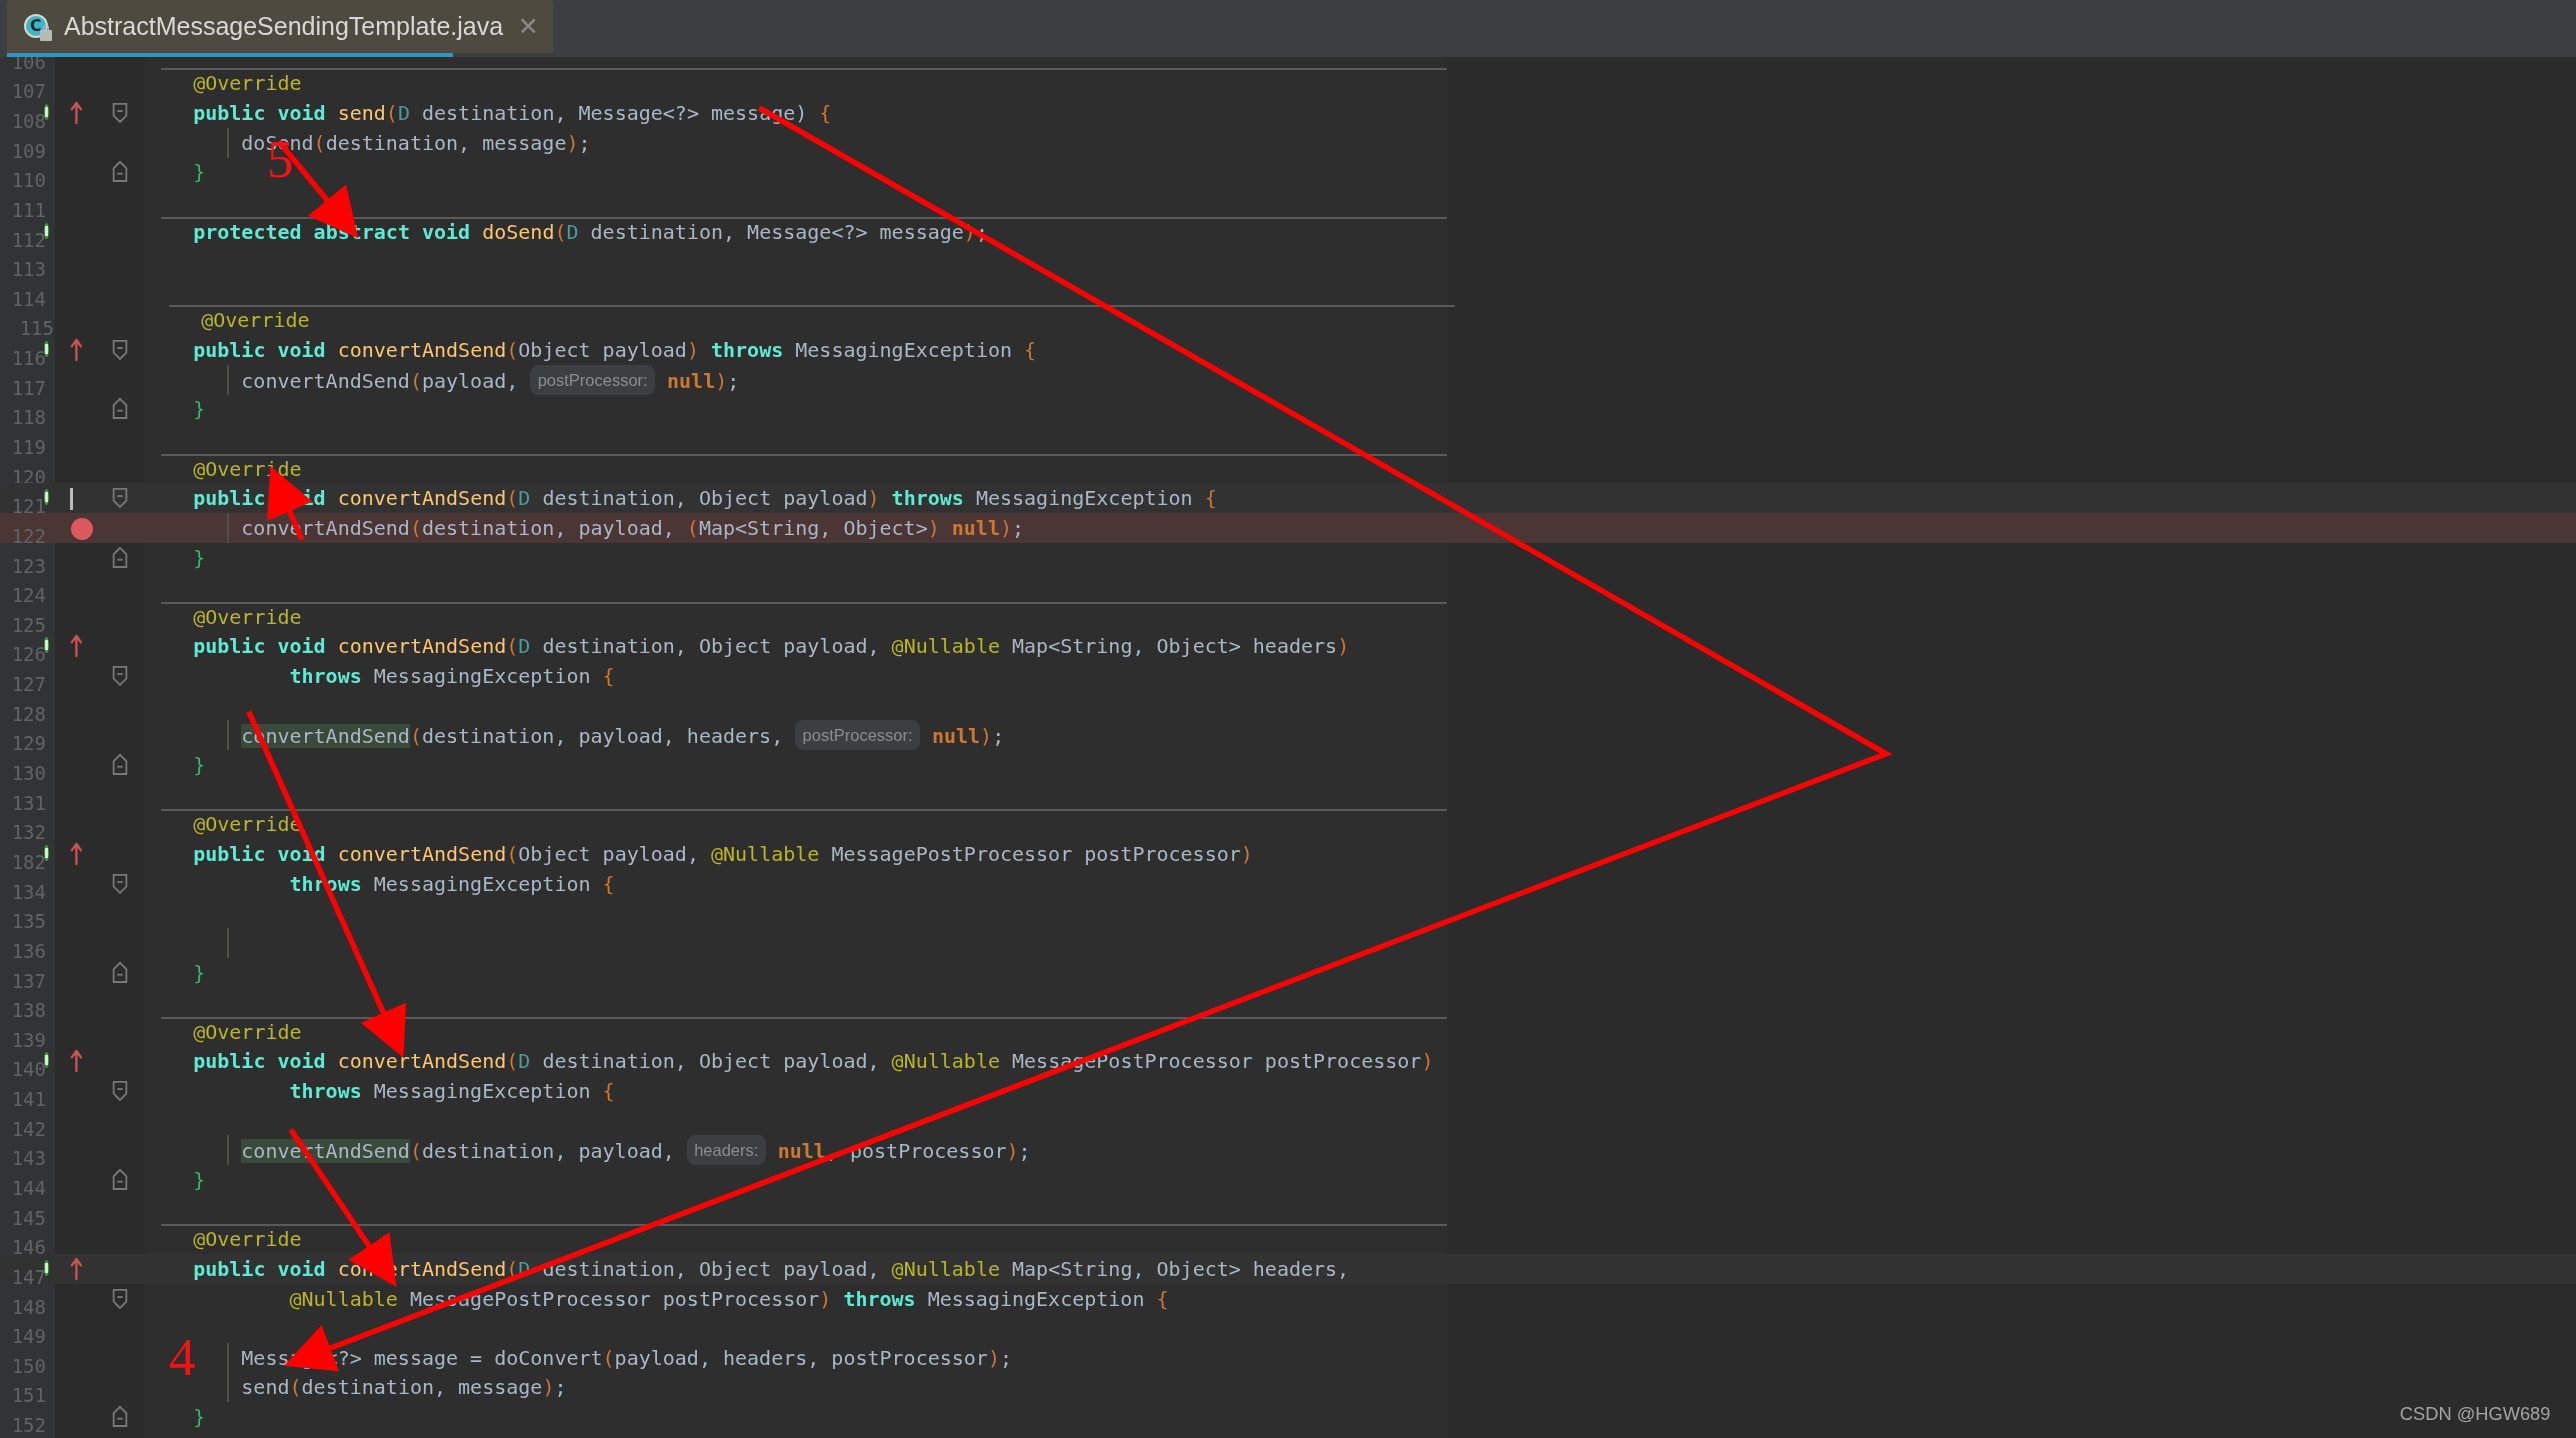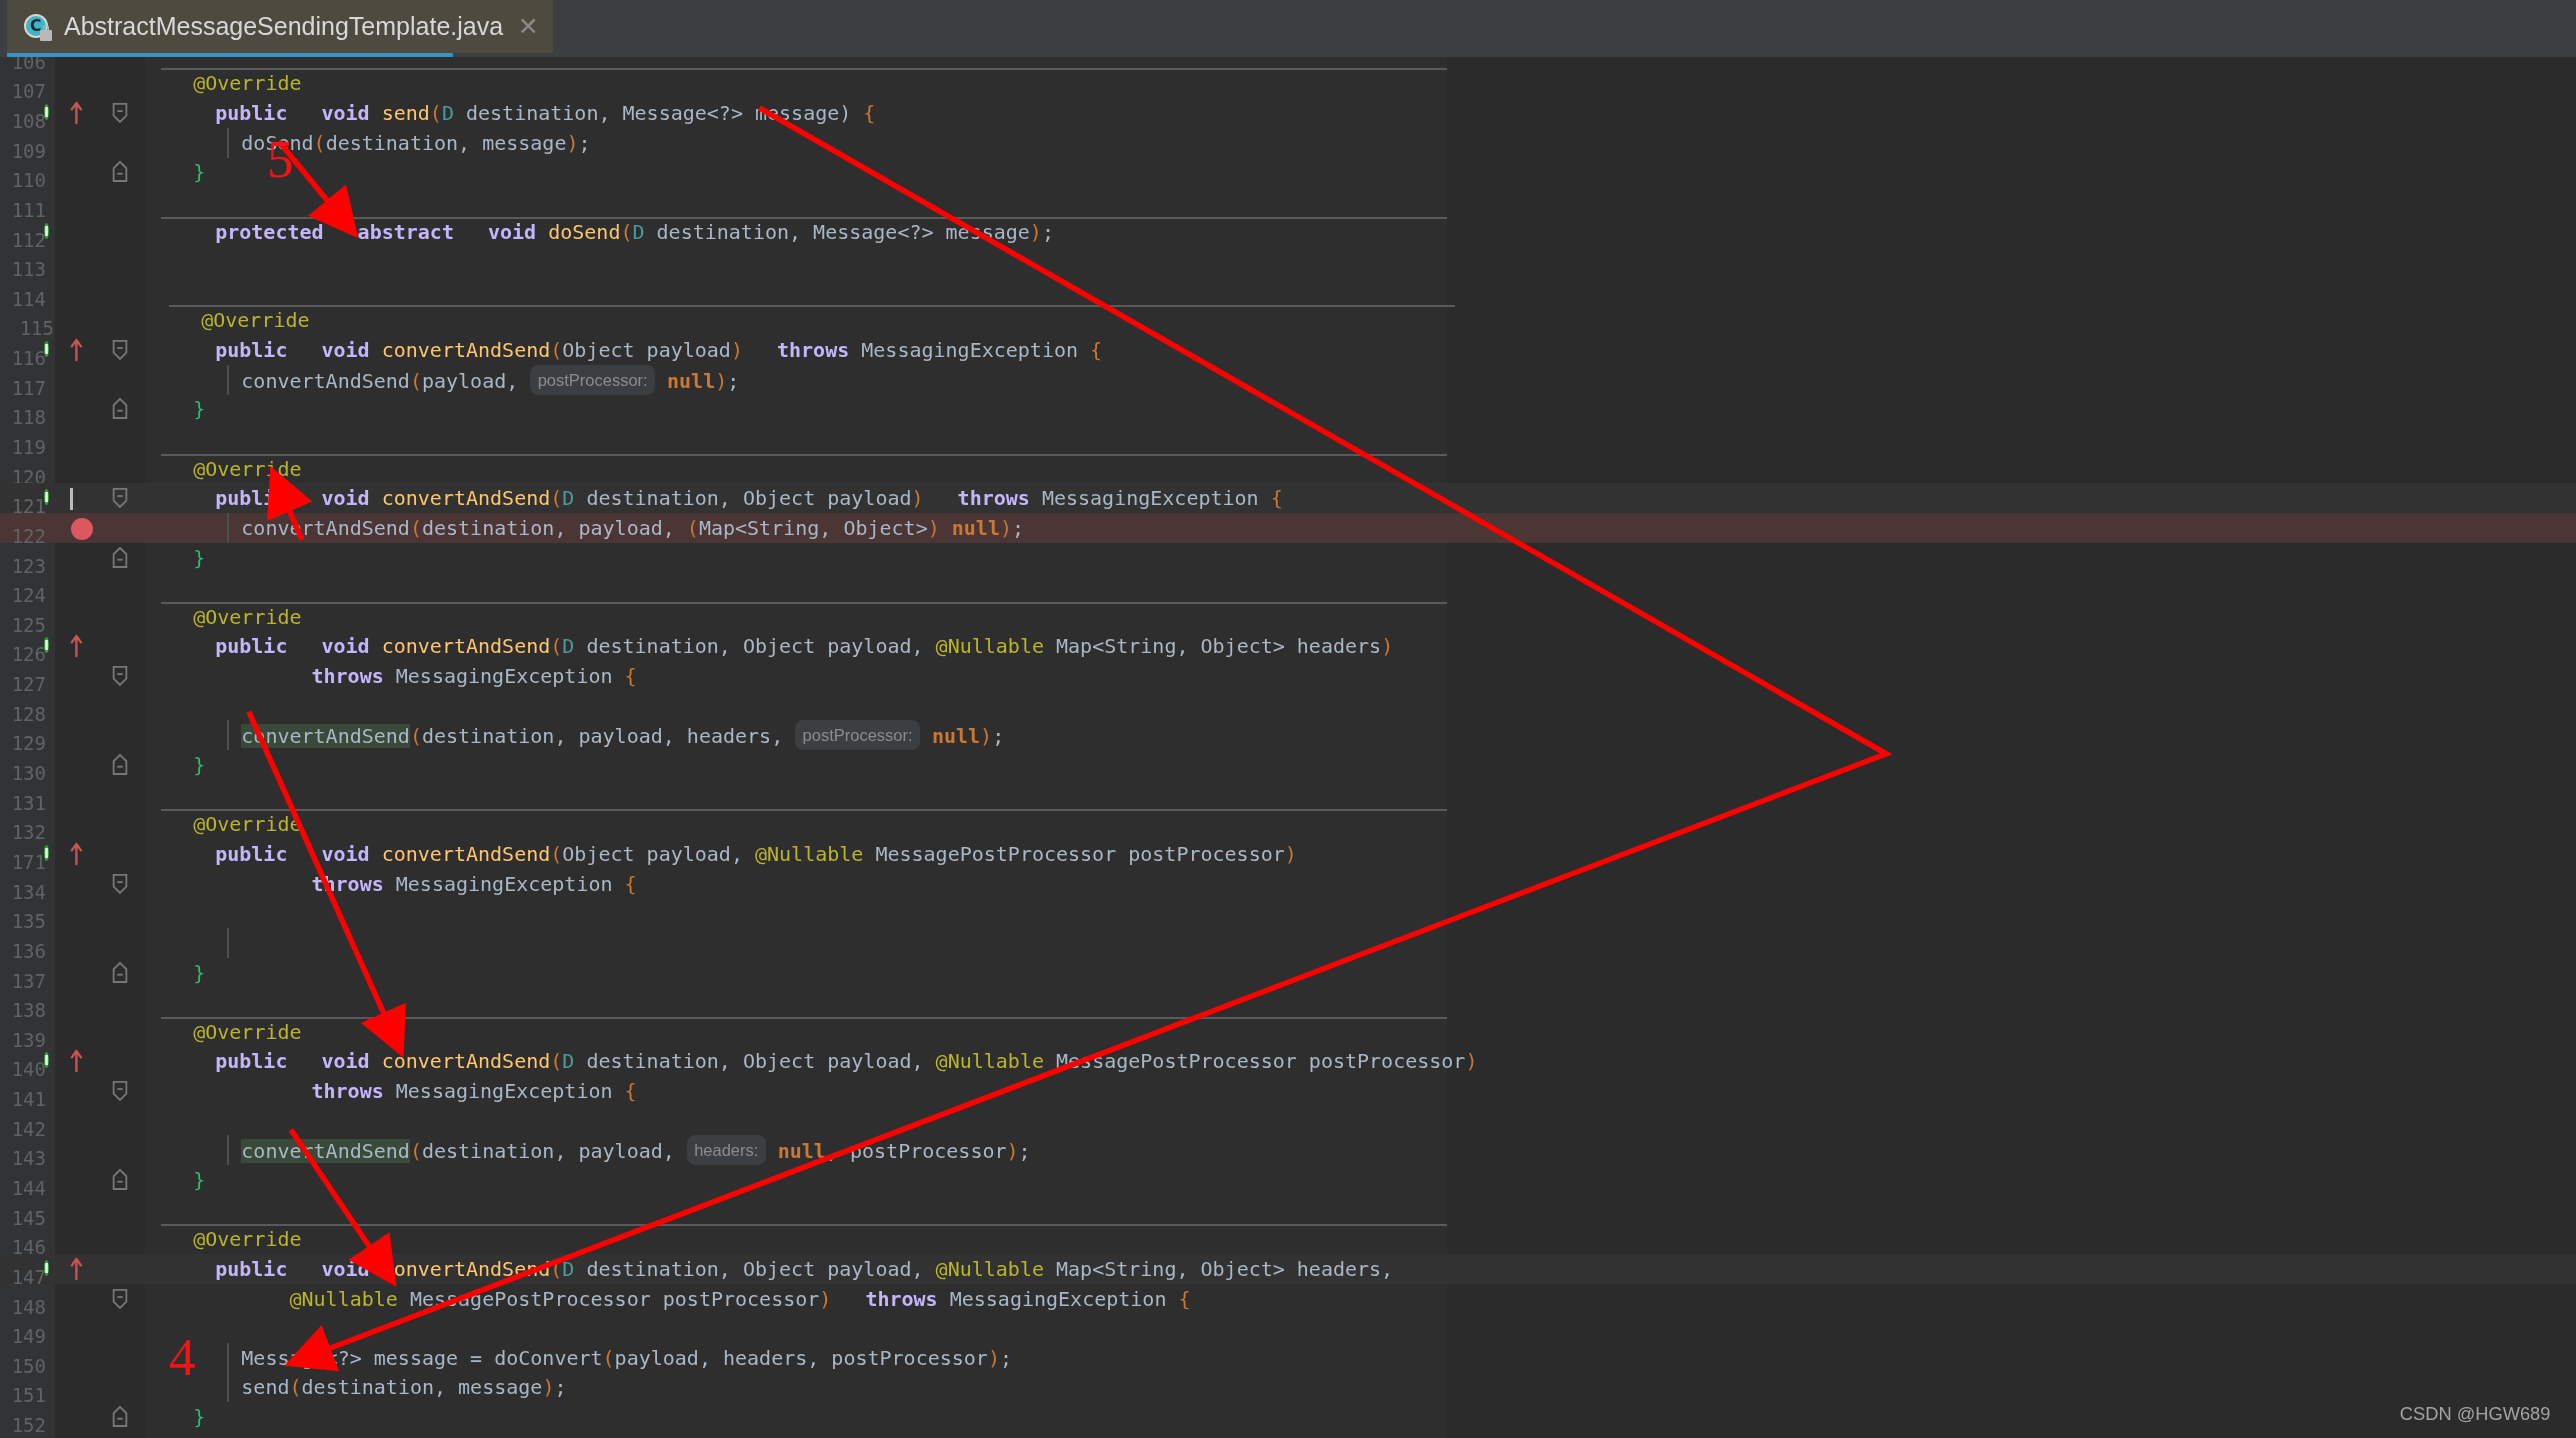--- a/index.html
+++ b/index.html
@@ -74,21 +74,21 @@
   .row-bp{position:absolute;left:0;top:0;width:2576px;height:30px;background:#4b3535;}
   .row-caret{position:absolute;left:0;top:0;width:2576px;height:30px;background:#323232;}
 
   
   .iguide{position:absolute;top:0;width:1.8px;height:30px;background:#4b5245;}
 
   
   .msep{position:absolute;left:161px;top:0px;width:1286px;height:1.8px;background:#5a5a5a;}
 
   
-  .kw{color:#c4b5fd;font-weight:bold;margin-left:22px;}
+  .kw{color:#5eead4;font-weight:bold;}
   .ann{color:#bbb529;}
   .mth{color:#ffc66d;}
   .gen{color:#4b9b9b;}
   .par{color:#cc7832;}
   .nul{color:#cc7832;font-weight:bold;}
   .cbr{color:#2bbf6e;}
 
   
   .hl{background:#3a4a3a;}
 
@@ -363,21 +363,21 @@
         <div class="ln" style="position: absolute; left: 0px; top: 723px; width: 2576px;">
           <span class="num">131</span>
           <span class="code"></span>
         </div>
         <div class="ln" style="position: absolute; left: 0px; top: 752px; width: 2576px;">
           <div class="msep"></div>
           <span class="num">132</span>
           <span class="code"><span>    </span><span class="ann">@Override</span></span>
         </div>
         <div class="ln" style="position: absolute; left: 0px; top: 782px; width: 2576px;">
-          <span class="num">171</span>
+          <span class="num">182</span>
           <span class="gi gi-impl"><span class="impl-circle">I</span></span>
           <span class="ovr-arrow">
             <svg width="12.8" height="24" viewBox="0 0 14 26">
               <path d="M7 24 L7 4 M7 2 L2 9 M7 2 L12 9" stroke="#c75450" stroke-width="2.6" fill="none" stroke-linecap="round"></path>
             </svg>
           </span>
           <span class="code"><span>    </span><span class="kw">public</span><span> </span><span class="kw">void</span><span> </span><span class="mth">convertAndSend</span><span class="par">(</span><span>Object payload, </span><span class="ann">@Nullable</span><span> MessagePostProcessor postProcessor</span><span class="par">)</span></span>
         </div>
         <div class="ln" style="position: absolute; left: 0px; top: 812px; width: 2576px;">
           <span class="num">134</span>

